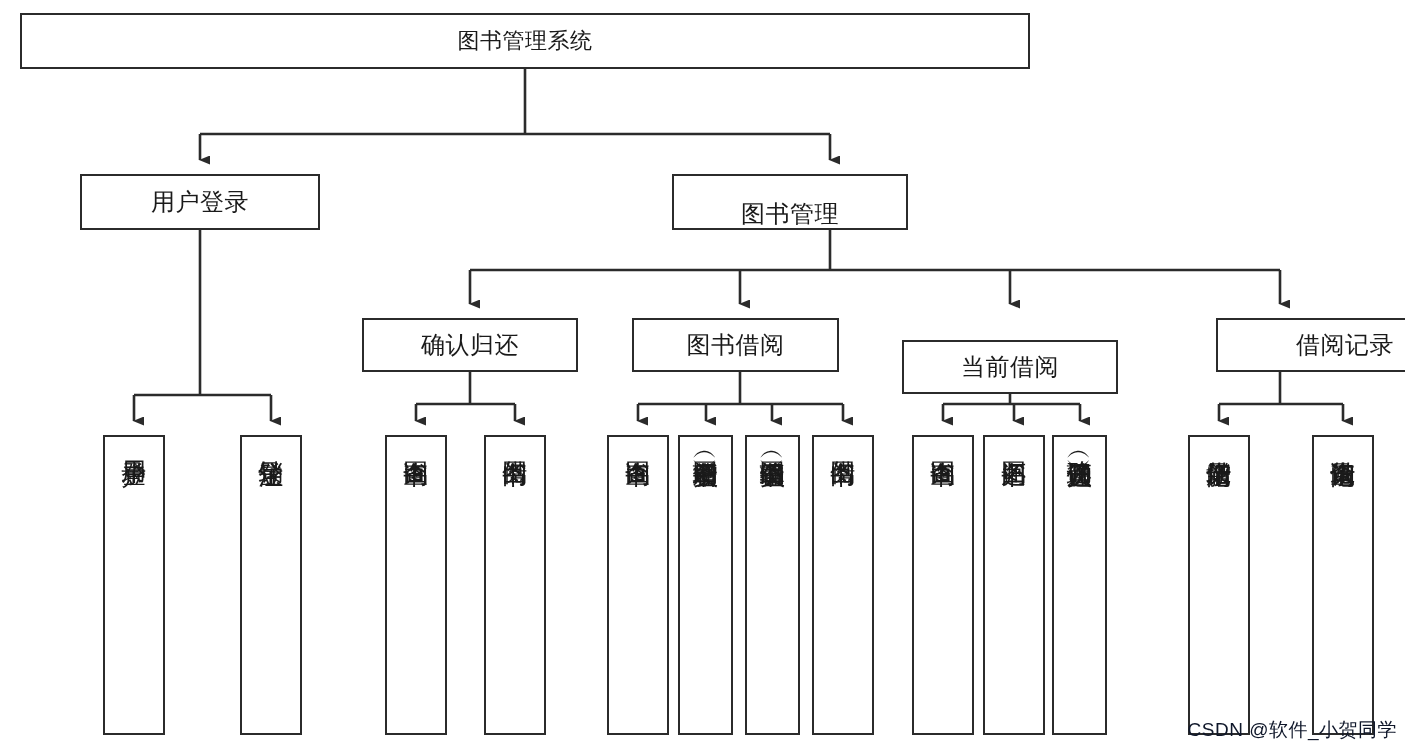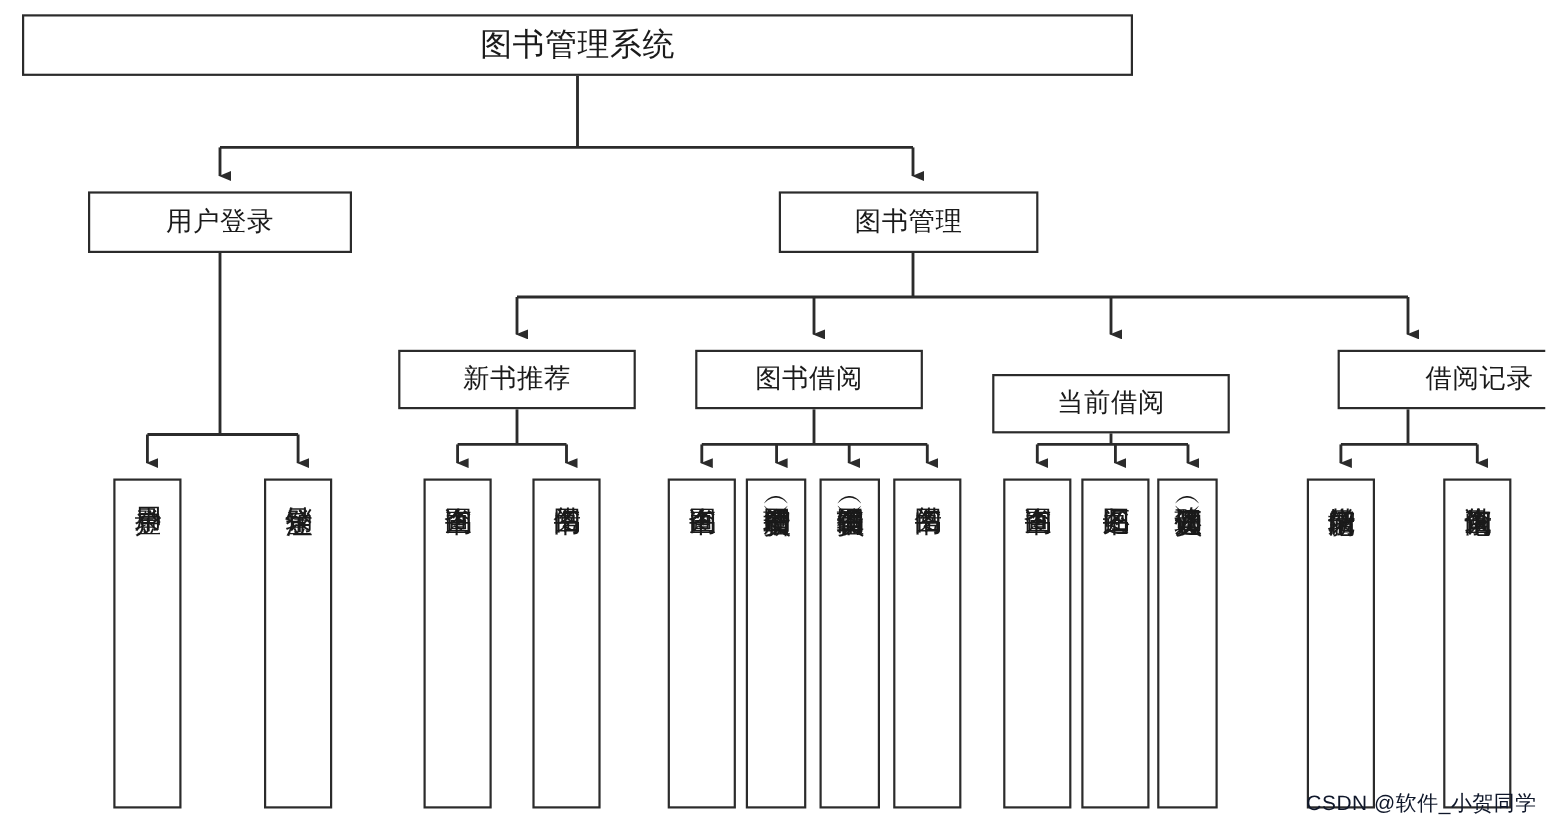--- a/index.html
+++ b/index.html
@@ -40,21 +40,21 @@
     text-align: center;
     line-height: 1.12;
     letter-spacing: 0.5px;
   }
   
   .node.horiz .node-label {
     font-size: 24px;
     white-space: nowrap;
   }
   .node.root .node-label {
-    font-size: 29px;
+    font-size: 22px;
   }
   
   .node.vert {
     align-items: flex-start;
     padding-top: 4px;
   }
   .node.vert .node-label {
     font-size: 25px;
     line-height: 1.22;
     writing-mode: vertical-rl;
@@ -128,26 +128,26 @@
     </g>
   </svg>
 
   <div class="node horiz root" style="left:20px; top:13px; width:1010px; height:56px;">
     <span class="node-label">图书管理系统</span>
   </div>
 
   <div class="node horiz" style="left:80px; top:174px; width:240px; height:56px;">
     <span class="node-label">用户登录</span>
   </div>
-  <div class="node horiz" style="left:708px; top:174px; width:236px; height:56px;">
+  <div class="node horiz" style="left:672px; top:174px; width:236px; height:56px;align-items:flex-end;">
     <span class="node-label">图书管理</span>
   </div>
 
   <div class="node horiz" style="left:362px; top:318px; width:216px; height:54px;">
-    <span class="node-label">新书推荐</span>
+    <span class="node-label">确认归还</span>
   </div>
   <div class="node horiz" style="left:632px; top:318px; width:207px; height:54px;">
     <span class="node-label">图书借阅</span>
   </div>
   <div class="node horiz" style="left:902px; top:318px; width:216px; height:54px;margin-top:22px;">
     <span class="node-label">当前借阅</span>
   </div>
   <div class="node horiz" style="left:1216px; top:318px; width:258px; height:54px;">
     <span class="node-label">借阅记录</span>
   </div>

